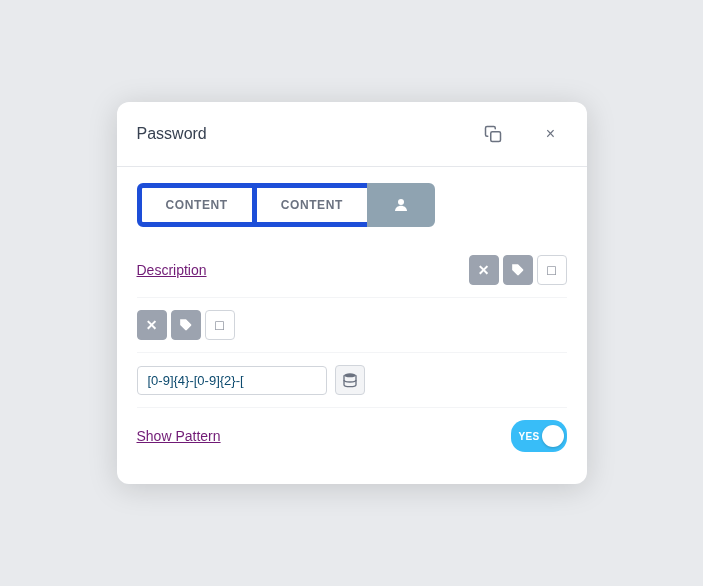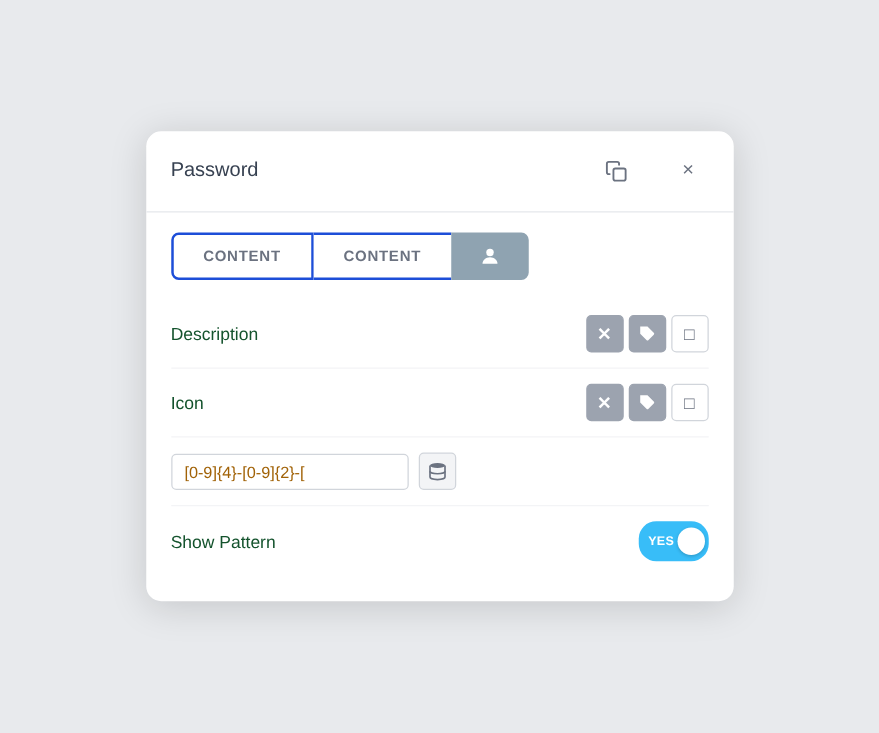--- a/index.html
+++ b/index.html
@@ -55,21 +55,21 @@
       display: flex;
       padding: 16px 20px 0;
       gap: 0;
     }
 
     .tab {
       padding: 8px 24px;
       font-size: 12px;
       font-weight: 600;
       letter-spacing: 0.05em;
-      border: 2px solid #1d4ed8;
+      border: 5px solid #1d4ed8;
       background: #fff;
       cursor: pointer;
       color: #6b7280;
     }
 
     .tab:first-child {
       border-radius: 6px 0 0 6px;
     }
 
     .tab-middle {
@@ -105,21 +105,22 @@
       border-bottom: 1px solid #f3f4f6;
     }
 
     .form-row:last-child {
       border-bottom: none;
     }
 
     .form-label {
       flex: 1;
       font-size: 14px;
-      color: #14532d;
+      color: #701a75;
+      text-decoration: underline;
     }
 
     .field-controls {
       display: flex;
       align-items: center;
       gap: 4px;
     }
 
     .ctrl-btn {
       width: 30px;
@@ -150,21 +151,21 @@
     .ctrl-btn.square-btn {
       background: #fff;
       border-color: #d1d5db;
     }
 
     .pattern-input {
       border: 1px solid #d1d5db;
       border-radius: 4px;
       padding: 6px 10px;
       font-size: 13px;
-      color: #a16207;
+      color: #0c4a6e;
       background: #fff;
       width: 190px;
       outline: none;
     }
 
     .stack-btn {
       width: 30px;
       height: 30px;
       display: flex;
       align-items: center;
@@ -259,21 +260,20 @@
             <line x1="7" y1="7" x2="7.01" y2="7" stroke="#fff" stroke-width="2" stroke-linecap="round"></line>
           </svg>
         </button>
         <button class="ctrl-btn square-btn">
           <span>□</span>
         </button>
       </div>
     </div>
 
     <div class="form-row">
-      <span class="form-label">Icon</span>
       <div class="field-controls">
         <button class="ctrl-btn close-btn">
           <span>✕</span>
         </button>
         <button class="ctrl-btn tag-btn">
           <svg width="14" height="14" viewBox="0 0 24 24" fill="#fff">
             <path d="M20.59 13.41l-7.17 7.17a2 2 0 0 1-2.83 0L2 12V2h10l8.59 8.59a2 2 0 0 1 0 2.82z"></path>
             <line x1="7" y1="7" x2="7.01" y2="7" stroke="#fff" stroke-width="2" stroke-linecap="round"></line>
           </svg>
         </button>

